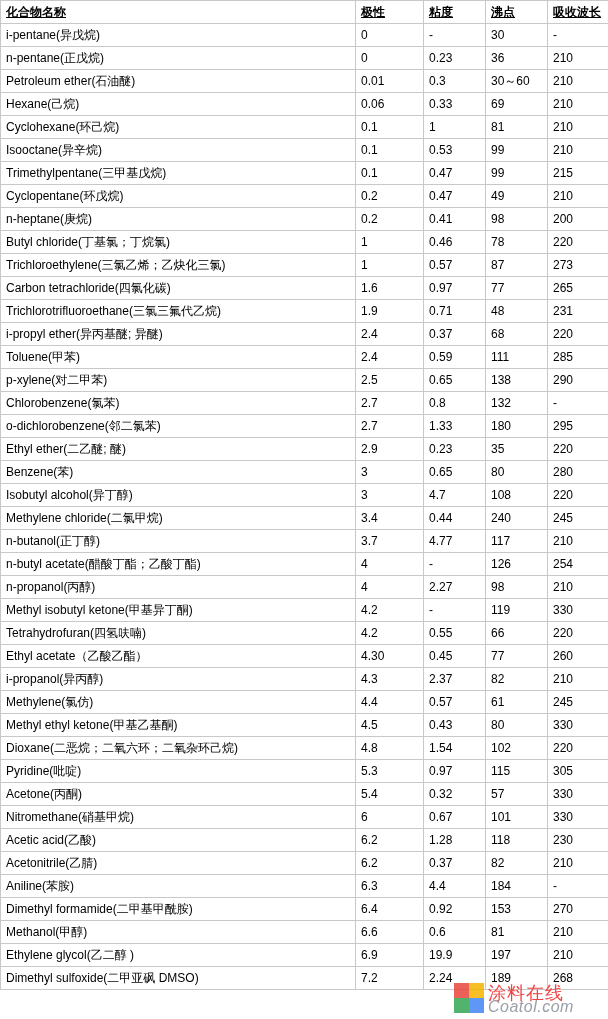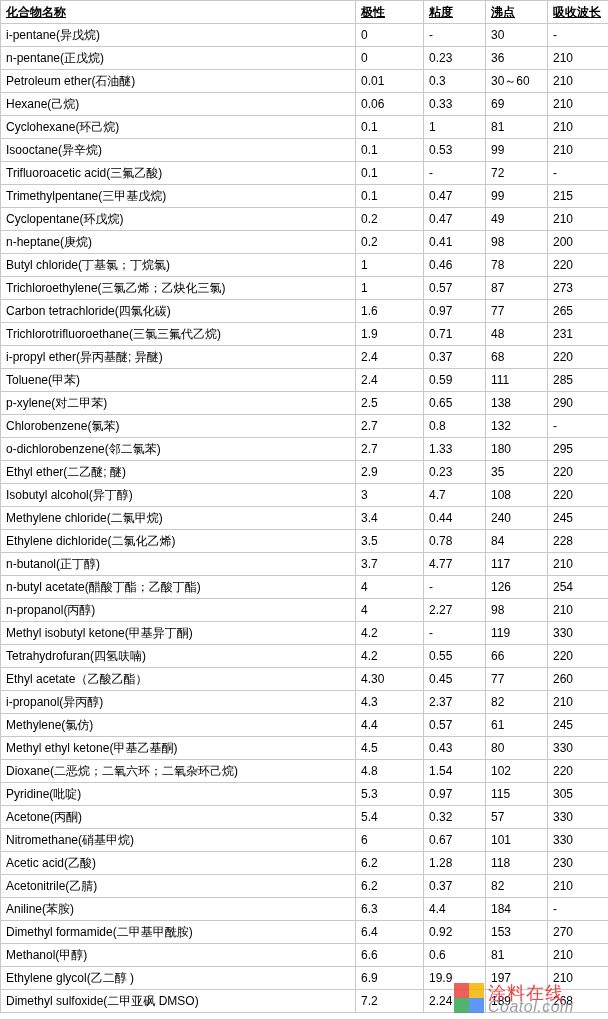--- a/index.html
+++ b/index.html
@@ -138,27 +138,20 @@
         <td>210</td>
       </tr>
       <tr>
         <td>Isooctane(异辛烷)</td>
         <td>0.1</td>
         <td>0.53</td>
         <td>99</td>
         <td>210</td>
       </tr>
       <tr>
-        <td>Trifluoroacetic acid(三氟乙酸)</td>
-        <td>0.1</td>
-        <td>-</td>
-        <td>72</td>
-        <td>-</td>
-      </tr>
-      <tr>
         <td>Trimethylpentane(三甲基戊烷)</td>
         <td>0.1</td>
         <td>0.47</td>
         <td>99</td>
         <td>215</td>
       </tr>
       <tr>
         <td>Cyclopentane(环戊烷)</td>
         <td>0.2</td>
         <td>0.47</td>
@@ -236,39 +229,39 @@
         <td>295</td>
       </tr>
       <tr>
         <td>Ethyl ether(二乙醚; 醚)</td>
         <td>2.9</td>
         <td>0.23</td>
         <td>35</td>
         <td>220</td>
       </tr>
       <tr>
+        <td>Benzene(苯)</td>
+        <td>3</td>
+        <td>0.65</td>
+        <td>80</td>
+        <td>280</td>
+      </tr>
+      <tr>
         <td>Isobutyl alcohol(异丁醇)</td>
         <td>3</td>
         <td>4.7</td>
         <td>108</td>
         <td>220</td>
       </tr>
       <tr>
         <td>Methylene chloride(二氯甲烷)</td>
         <td>3.4</td>
         <td>0.44</td>
         <td>240</td>
         <td>245</td>
-      </tr>
-      <tr>
-        <td>Ethylene dichloride(二氯化乙烯)</td>
-        <td>3.5</td>
-        <td>0.78</td>
-        <td>84</td>
-        <td>228</td>
       </tr>
       <tr>
         <td>n-butanol(正丁醇)</td>
         <td>3.7</td>
         <td>4.77</td>
         <td>117</td>
         <td>210</td>
       </tr>
       <tr>
         <td>n-butyl acetate(醋酸丁酯；乙酸丁酯)</td>

